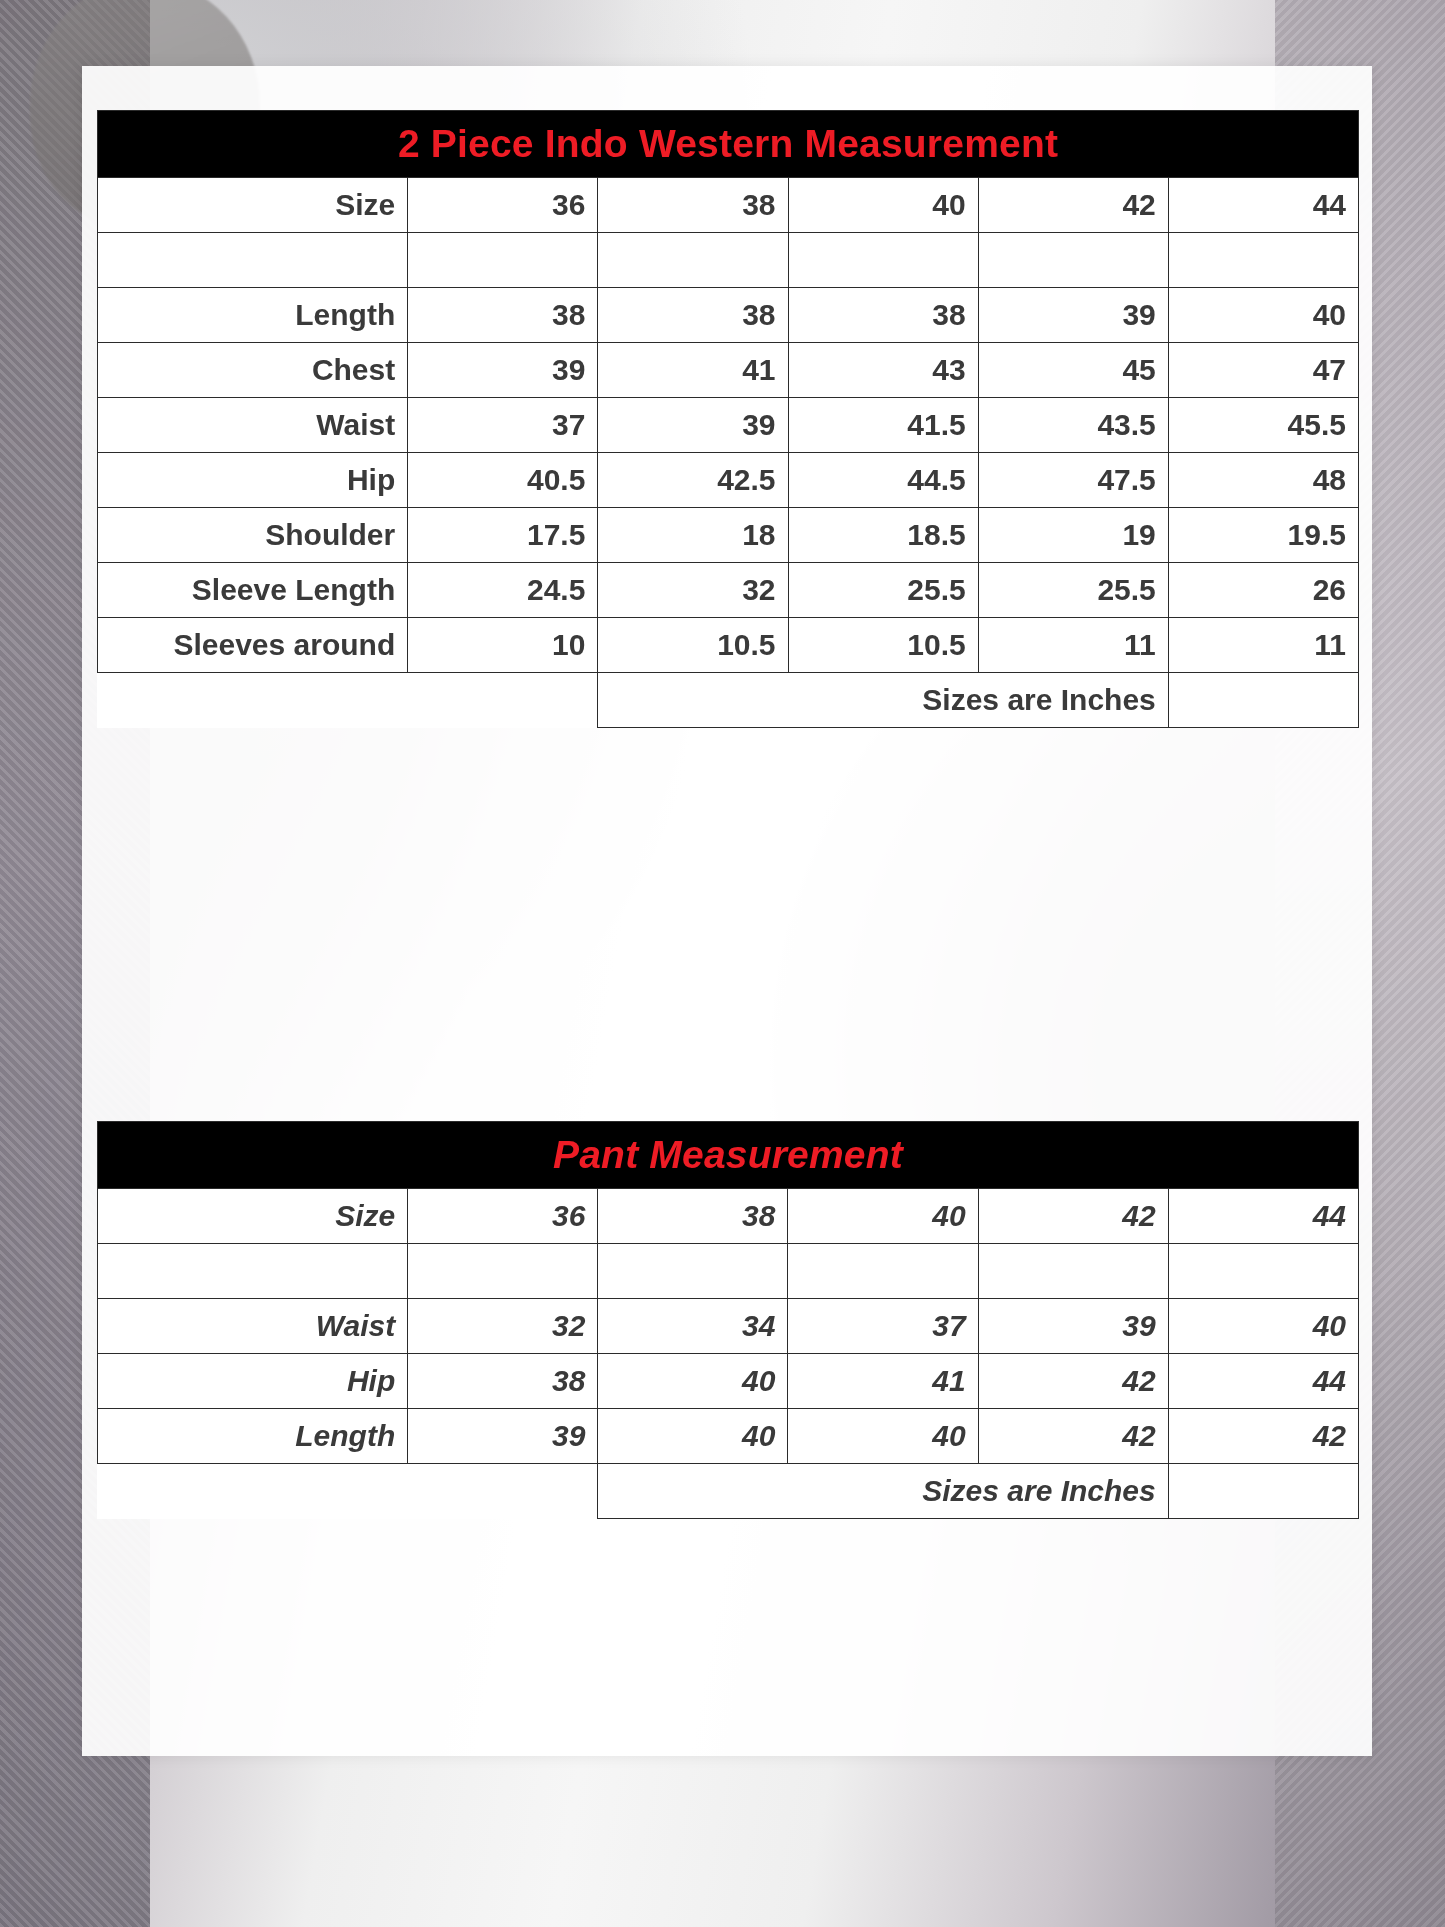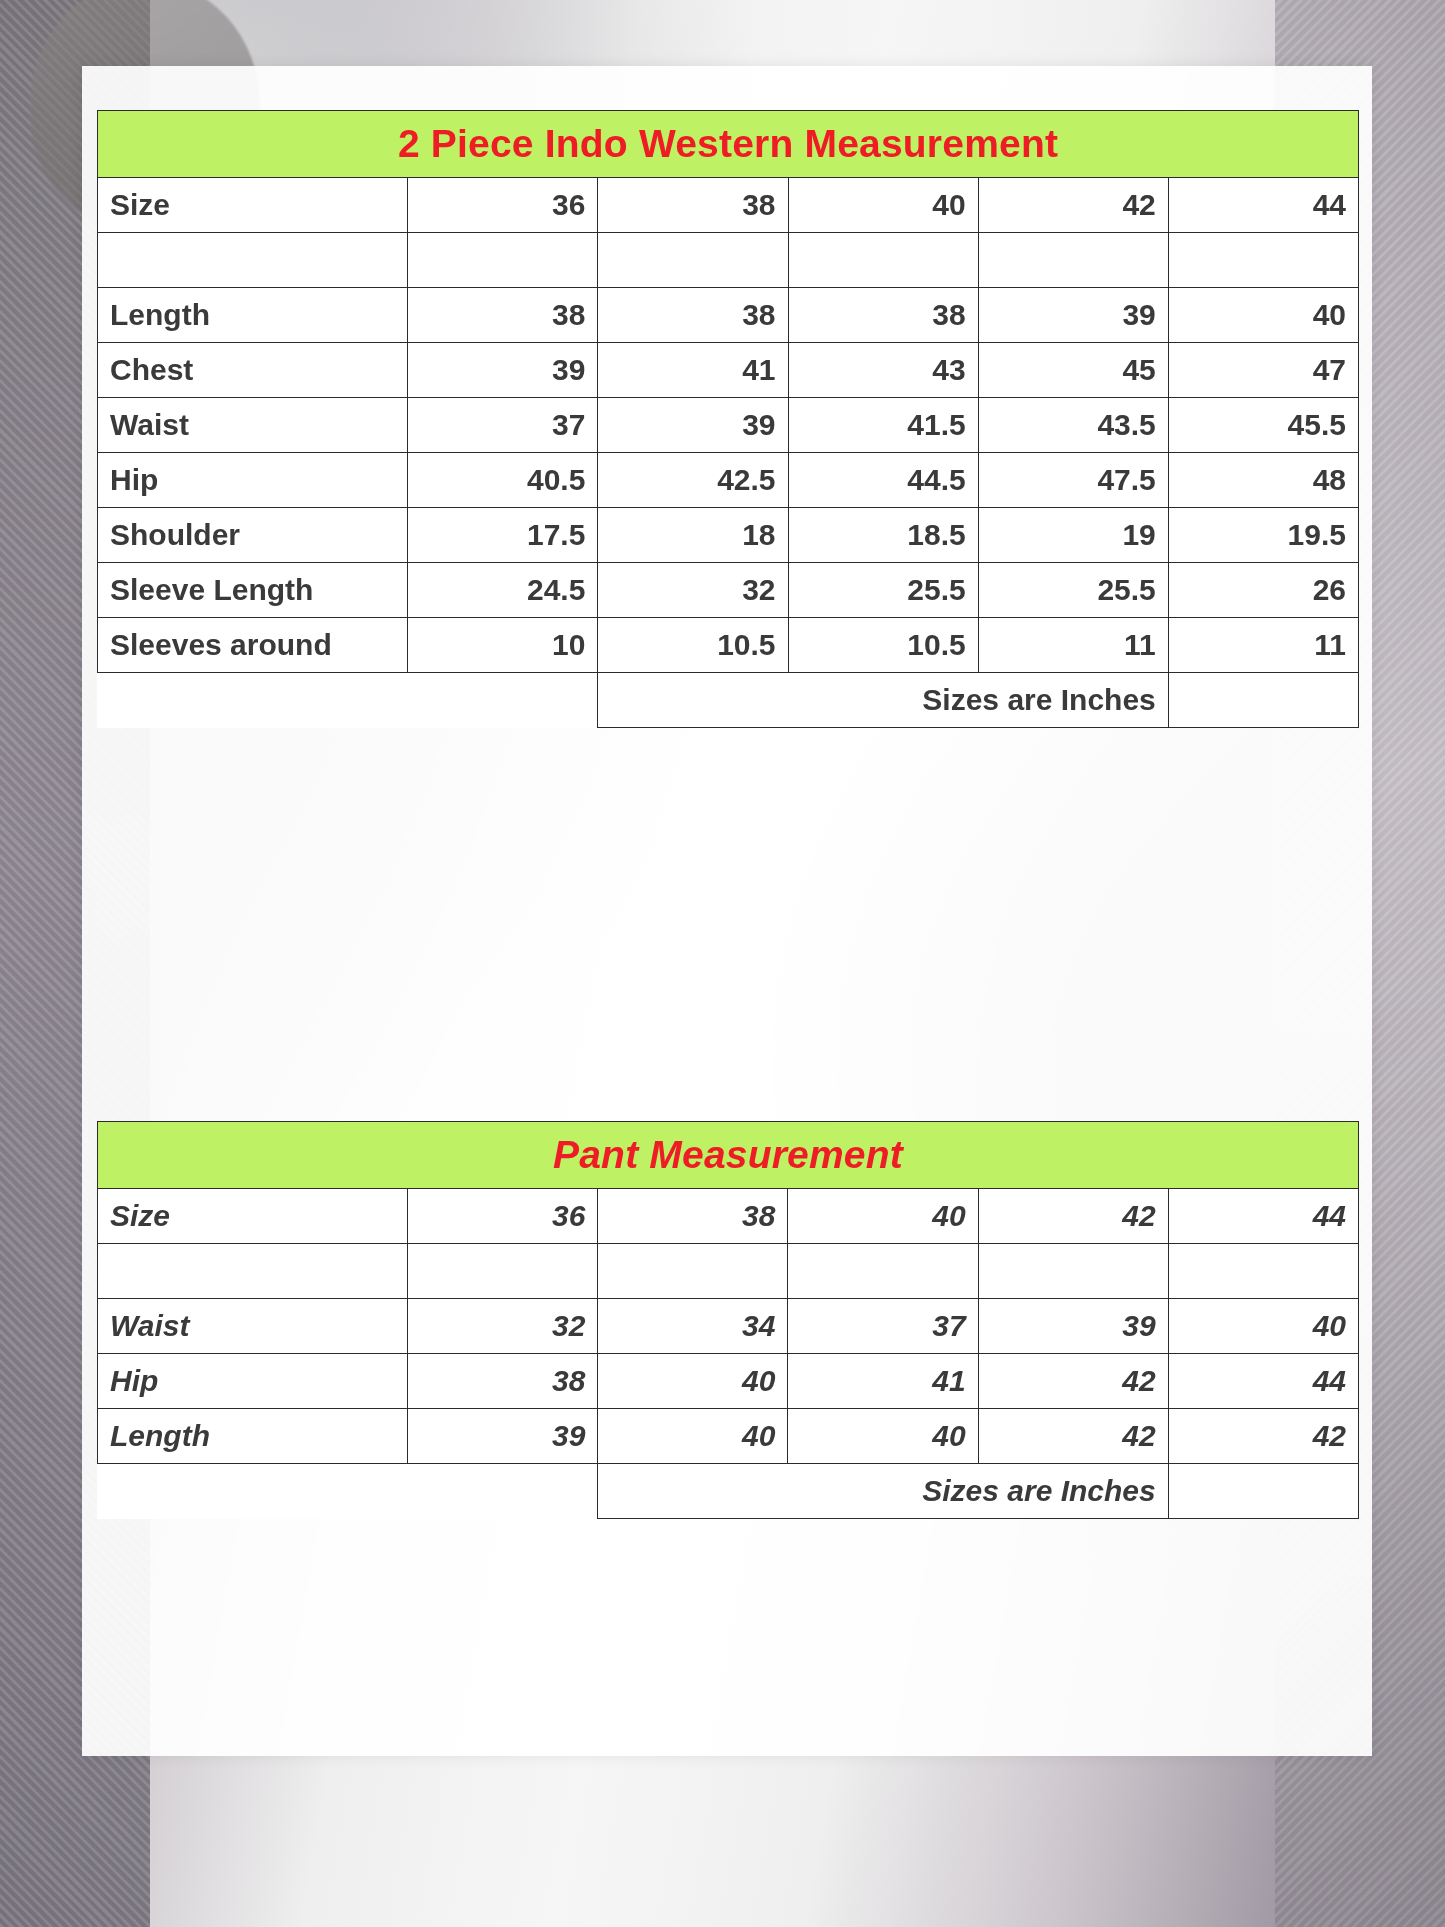--- a/index.html
+++ b/index.html
@@ -82,26 +82,26 @@
   table.size-table td {
     border: 1px solid #2b2b2b;
     font-size: 30px;
     font-weight: bold;
     color: #3a3a3a;
     padding: 3px 12px;
     height: 48px;
     vertical-align: middle;
     background: #ffffff;
   }
-  td.label { text-align: left; margin-top: 16px; }
+  td.label { text-align: right; margin-top: 16px; }
   td.num   { text-align: right; }
   td.blank { height: 44px; }
 
   tr.title-row td {
-    background: #bef264;
+    background: #000000;
     color: #ee1c25;
     font-size: 39px;
     font-weight: bold;
     text-align: center;
     letter-spacing: .2px;
     height: 62px;
     padding: 2px 0;
   }
   tr.footer-row td {
     border: 1px solid #2b2b2b;

